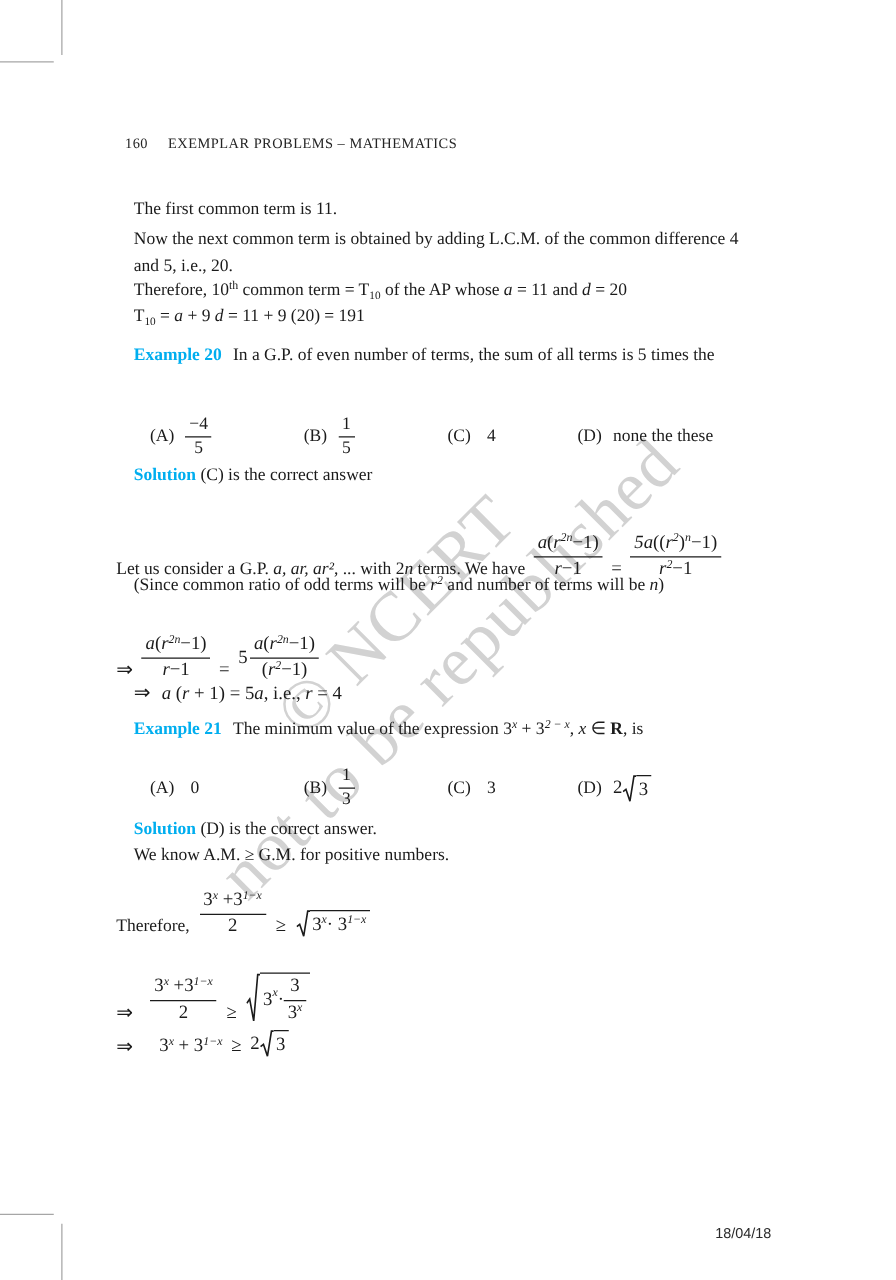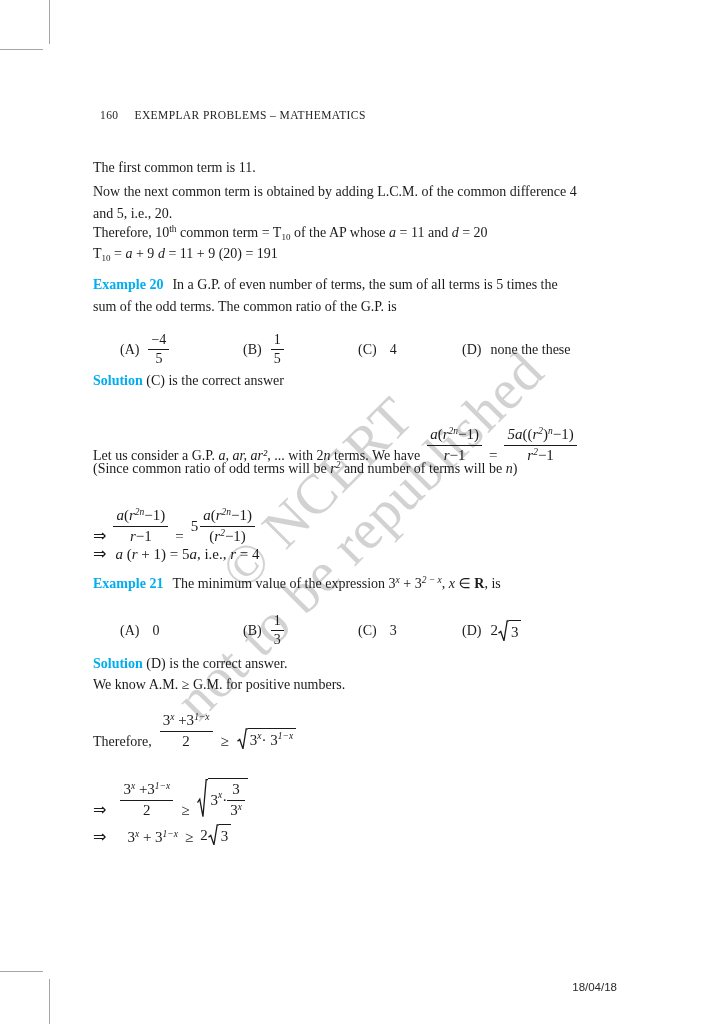--- a/index.html
+++ b/index.html
@@ -20,21 +20,21 @@
     text-align:center;
     color:#d2d2d2;
     font-size:56px;line-height:60px;letter-spacing:1px;
     white-space:nowrap;
     user-select:none;
   }
   
   .header{position:absolute;left:100px;top:109px;font-size:11.5px;letter-spacing:0.4px;color:#242424;white-space:nowrap;}
   .header .pn{display:inline-block;margin-right:16px;}
   
-  .tline{position:absolute;left:93px;font-size:14px;line-height:22px;white-space:nowrap;color:#1b1b1b;}
+  .tline{position:absolute;left:107px;font-size:14px;line-height:22px;white-space:nowrap;color:#1b1b1b;}
   .cyan{color:#00aeef;font-weight:bold;}
   .lbl-gap{margin-left:9px;}
   sup.b{font-size:9px;position:relative;top:-0.45em;vertical-align:baseline;line-height:0;}
   sub.b{font-size:9px;position:relative;top:0.35em;vertical-align:baseline;line-height:0;}
   
   .mrow{position:absolute;display:flex;align-items:flex-end;gap:7px;font-size:15px;white-space:nowrap;}
   .mrow .lead{font-size:14px;}
   .mrow sup, .fm sup{font-size:9.5px;font-style:italic;position:relative;top:-0.5em;vertical-align:baseline;line-height:0;}
   .arrow{font-size:16px;font-family:"DejaVu Sans", sans-serif;color:#1b1b1b;}
   .frac{display:inline-block;vertical-align:middle;text-align:center;line-height:1.16;}
@@ -71,21 +71,20 @@
     <span class="pn">160</span><span>EXEMPLAR PROBLEMS – MATHEMATICS</span>
   </div>
 
   <div class="tline" style="top:157px;">The first common term is 11.</div>
   <div class="tline" style="top:181px;">Now the next common term is obtained by adding L.C.M. of the common difference 4</div>
   <div class="tline" style="top:203px;">and 5, i.e., 20.</div>
   <div class="tline fm" style="top:222px;"><span>Therefore, 10</span><sup class="b" style="font-style:normal;">th</sup><span> common term = T</span><sub class="b">10</sub><span> of the AP whose </span><i>a</i><span> = 11 and </span><i>d</i><span> = 20</span></div>
   <div class="tline fm" style="top:243px;"><span>T</span><sub class="b">10</sub><span> = </span><i>a</i><span> + 9 </span><i>d</i><span> = 11 + 9 (20) = 191</span></div>
 
   <div class="tline" style="top:274px;"><span class="cyan">Example 20</span><span class="lbl-gap">In a G.P. of even number of terms, the sum of all terms is 5 times the</span></div>
-  <div class="tline" style="top:296px;">sum of the odd terms. The common ratio of the G.P. is</div>
 
   <div class="optrow" style="top:327px;height:45px;">
     <div class="opt" style="left:120px;">
       <span>(A)</span>
       <span class="frac">
           <span class="num">−4</span>
           <span class="den">5</span>
         </span>
     </div>
     <div class="opt" style="left:243px;">

